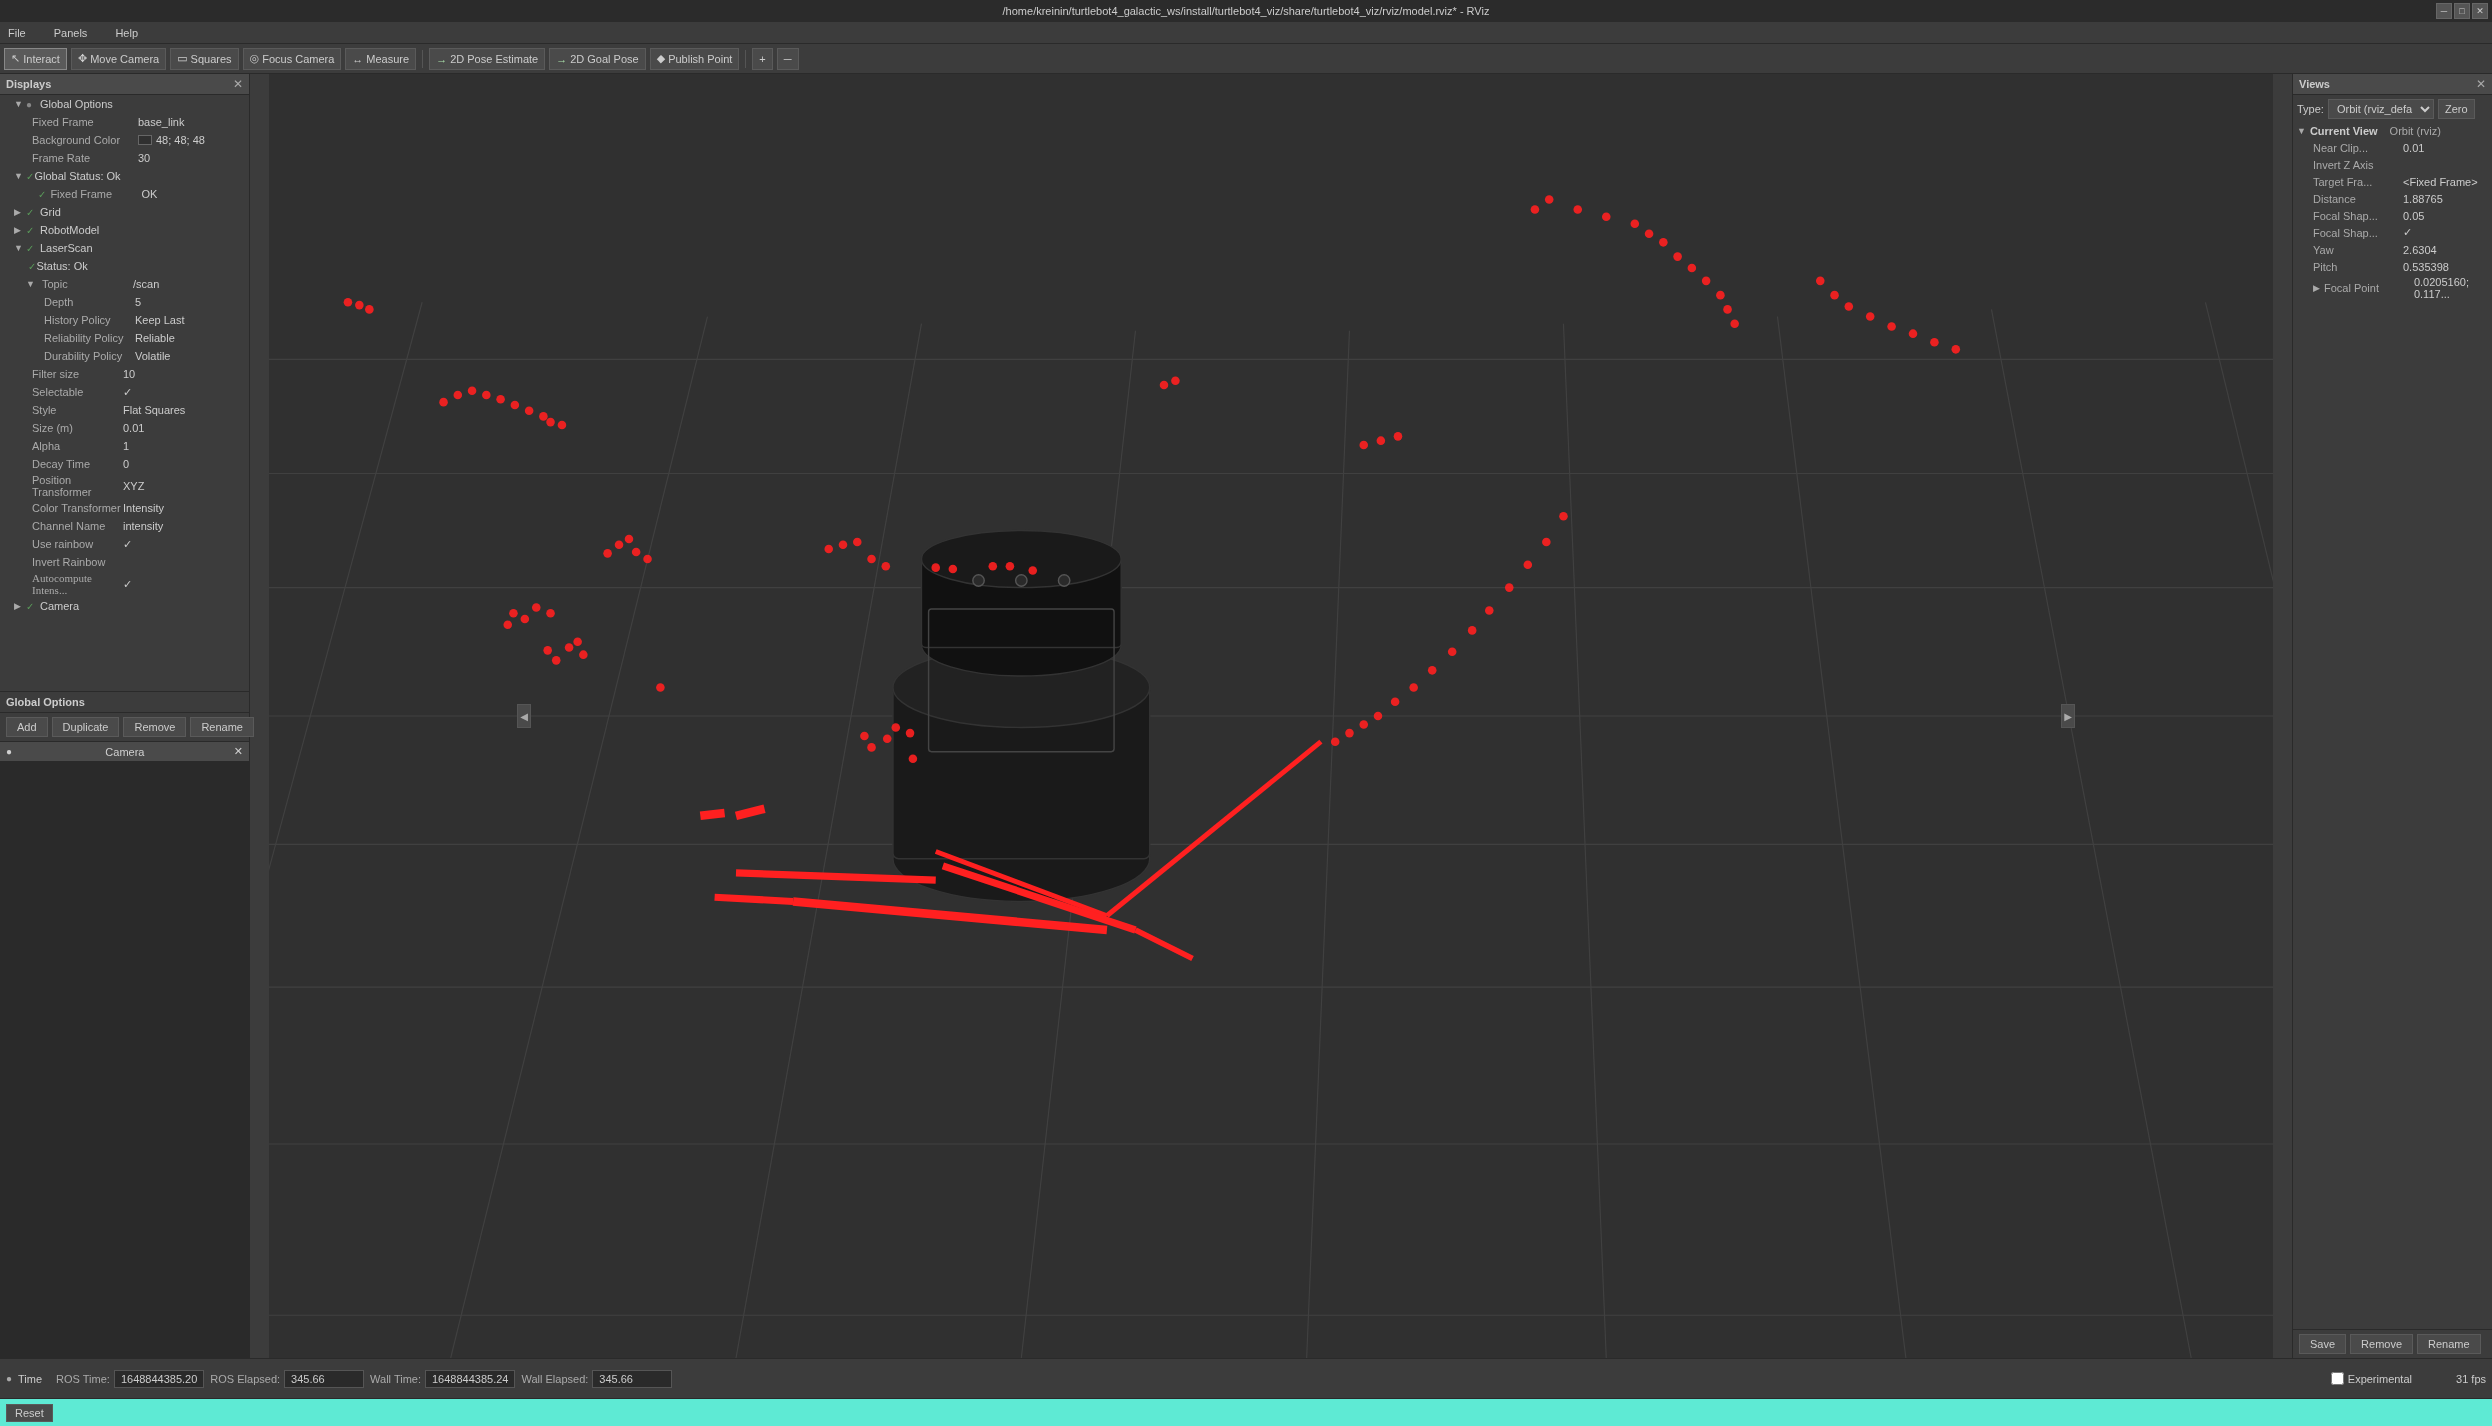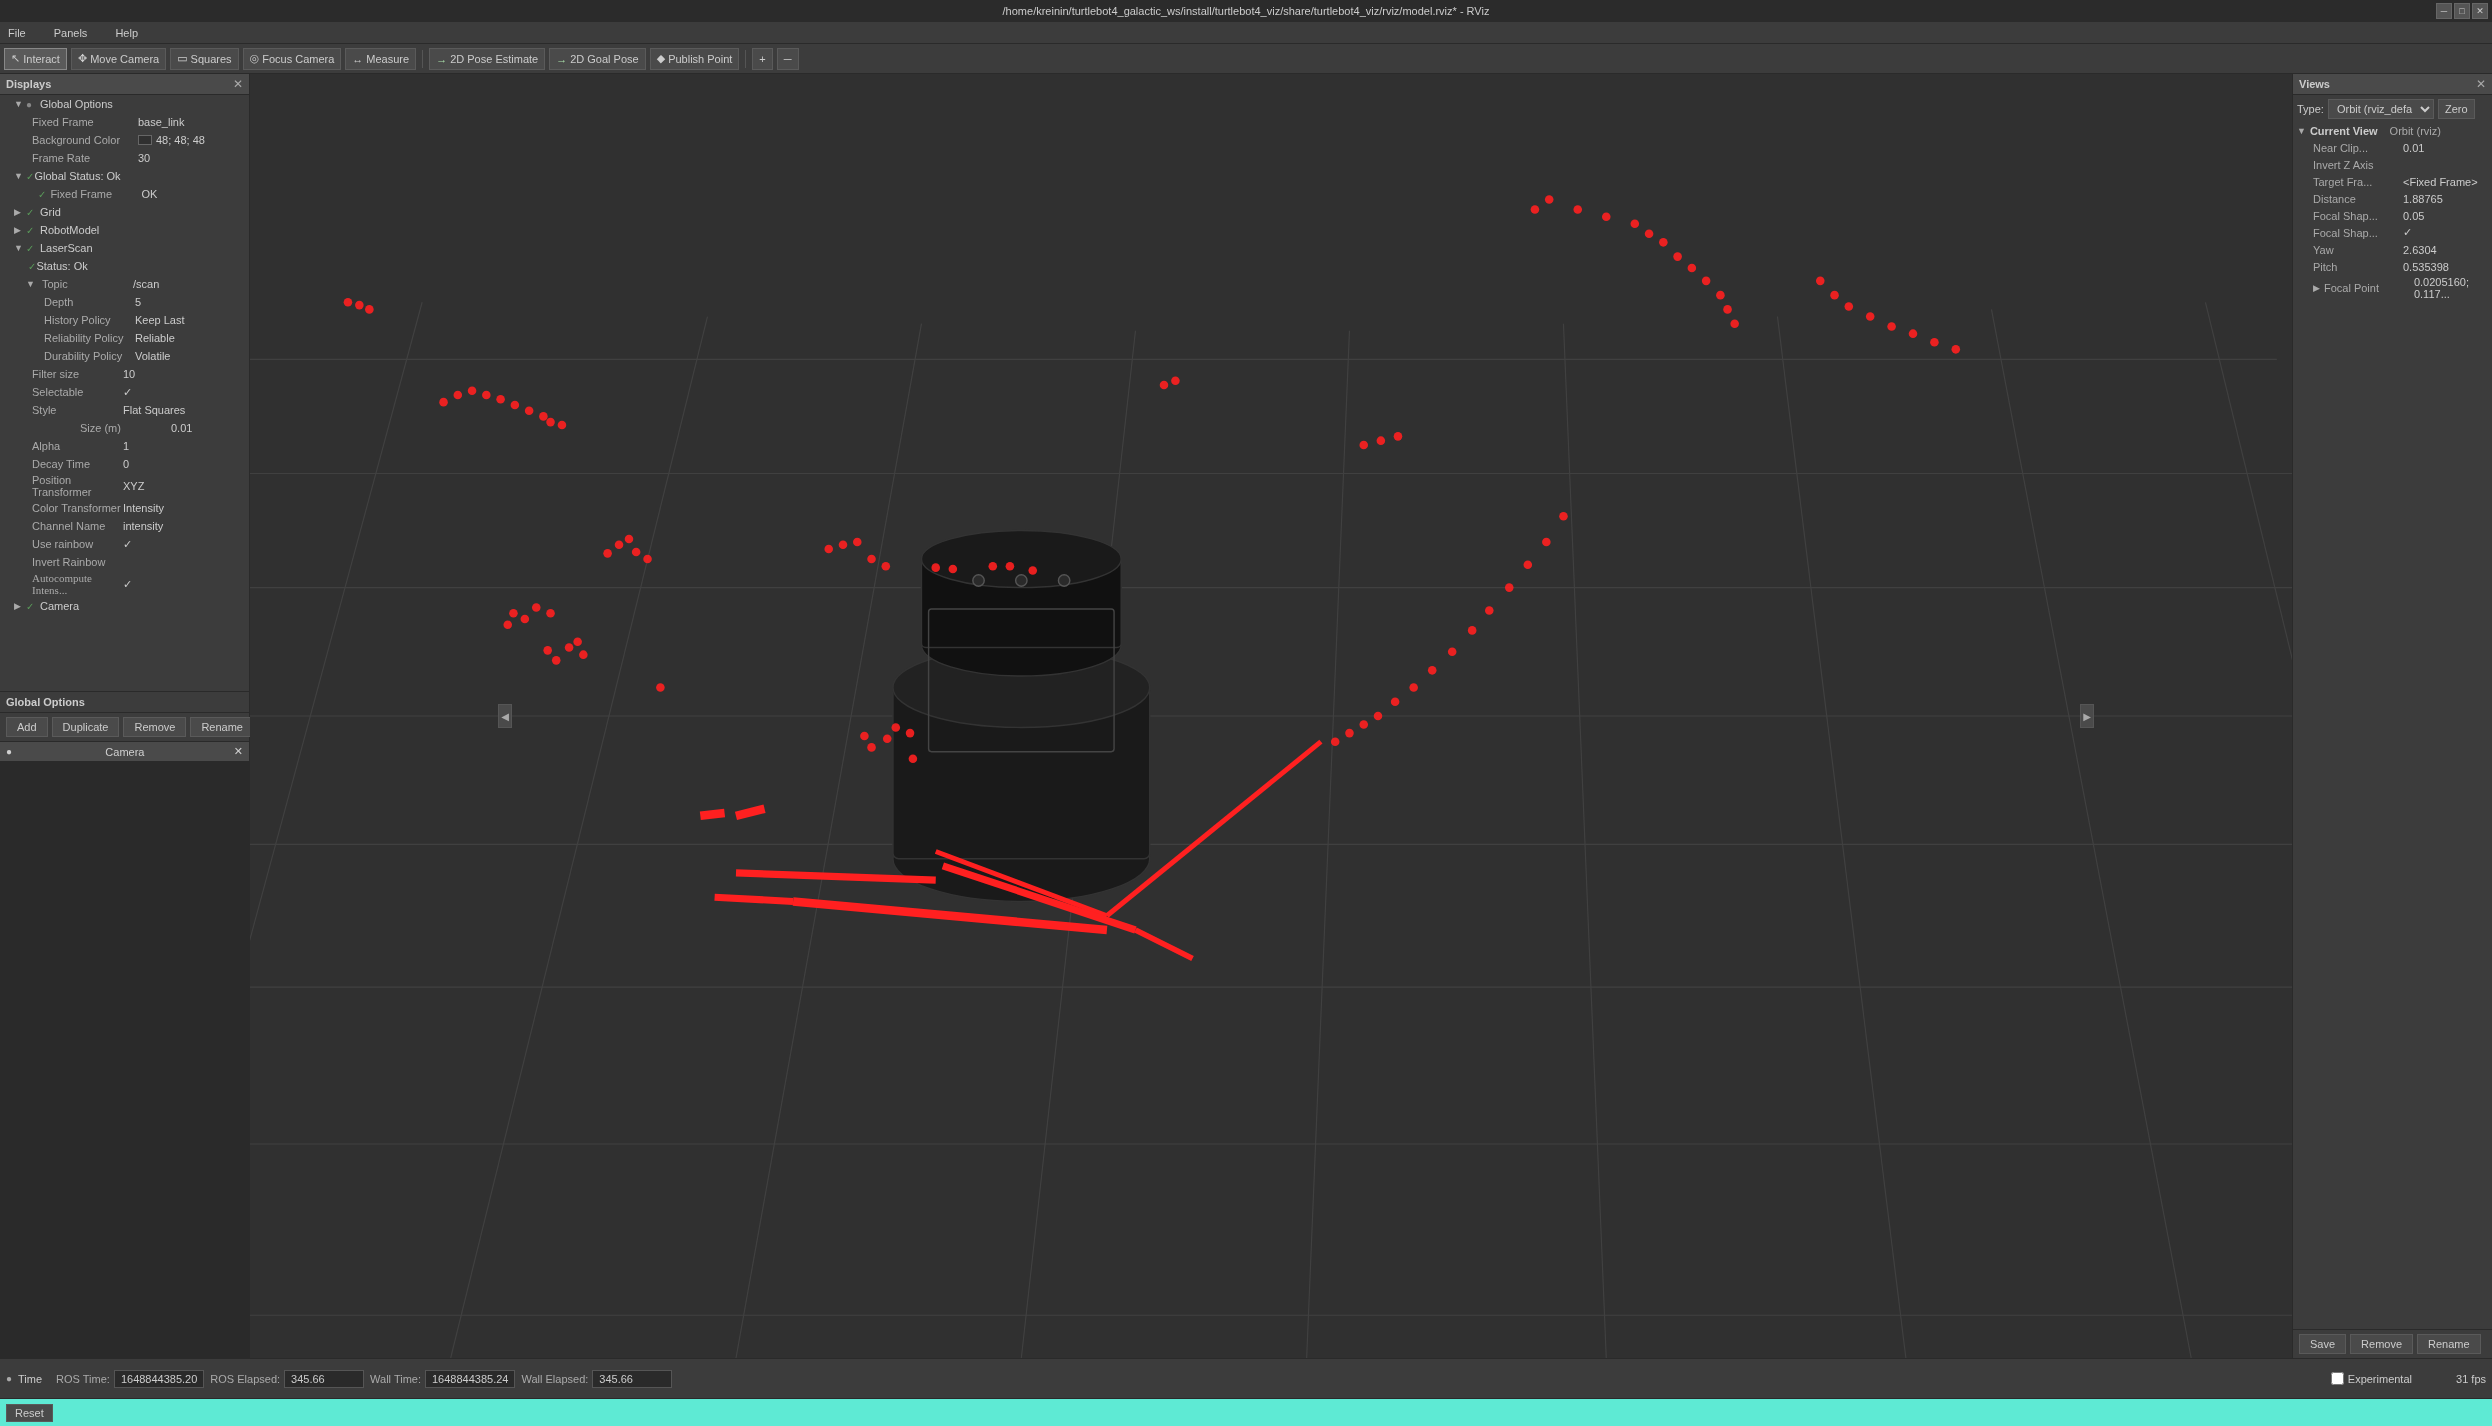--- a/index.html
+++ b/index.html
@@ -474,21 +474,21 @@
   </button>
   <div class="toolbar-sep"></div>
   <button class="toolbar-btn">
     <span>+</span>
   </button>
   <button class="toolbar-btn">
     <span>─</span>
   </button>
 </div>
 
-<div id="main-layout" style="display:flex; width:100%; height: calc(100vh - 22px - 22px - 30px - 40px - 28px);">
+<div id="main-layout" style="display:flex; width:100%; height: calc(100vh - 22px - 22px - 30px - 40px - 28px); gap: 19px;">
 
   <div id="left-panel">
 
     <div id="displays-header">
       <span class="title">Displays</span>
       <span class="close-btn">✕</span>
     </div>
 
     <div id="displays-tree">
 
@@ -585,21 +585,21 @@
       <div class="tree-row" style="padding-left:28px;">
         <span class="prop-label" style="flex:0 0 95px; color:#aaa; font-size:11px;">Selectable</span>
         <span class="prop-value check-mark">✓</span>
       </div>
 
       <div class="tree-row" style="padding-left:28px;">
         <span class="prop-label" style="flex:0 0 95px; color:#aaa; font-size:11px;">Style</span>
         <span class="prop-value">Flat Squares</span>
       </div>
 
-      <div class="tree-row" style="padding-left:28px;margin-left:48px;">
+      <div class="tree-row" style="padding-left:28px;">
         <span class="prop-label" style="flex:0 0 95px; color:#aaa; font-size:11px;">Size (m)</span>
         <span class="prop-value">0.01</span>
       </div>
 
       <div class="tree-row" style="padding-left:28px;">
         <span class="prop-label" style="flex:0 0 95px; color:#aaa; font-size:11px;">Alpha</span>
         <span class="prop-value">1</span>
       </div>
 
       <div class="tree-row" style="padding-left:28px;">

